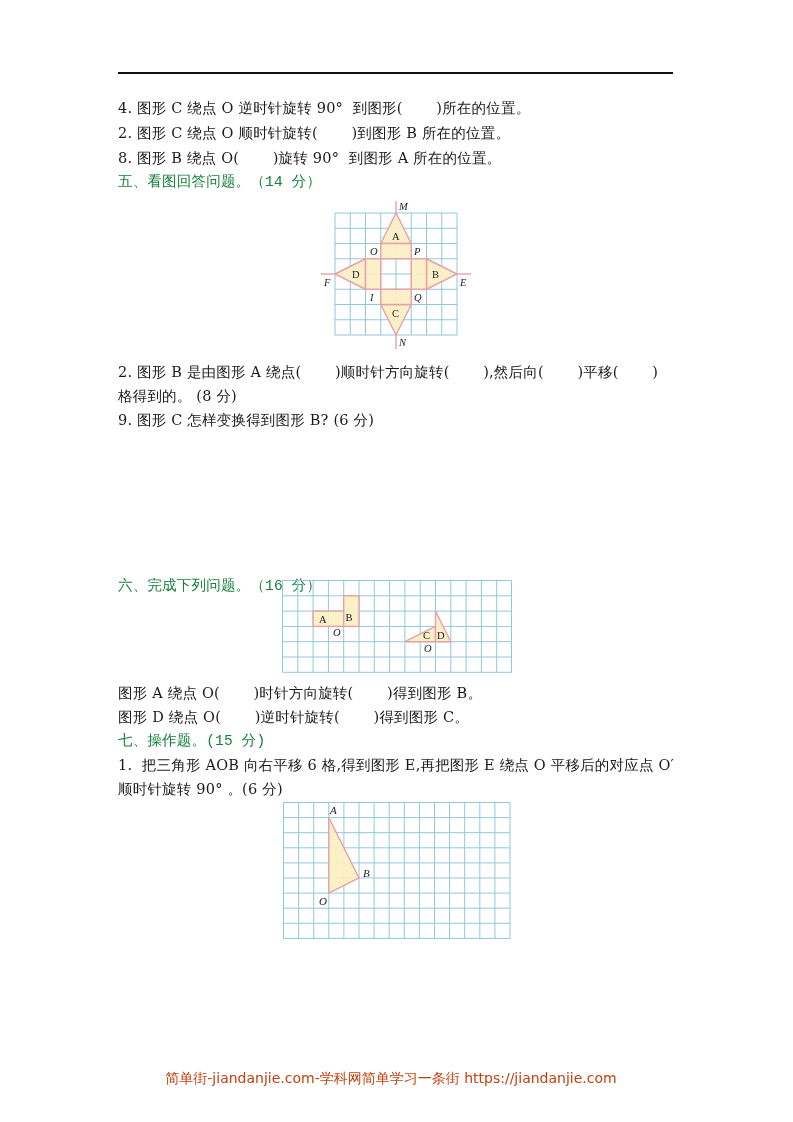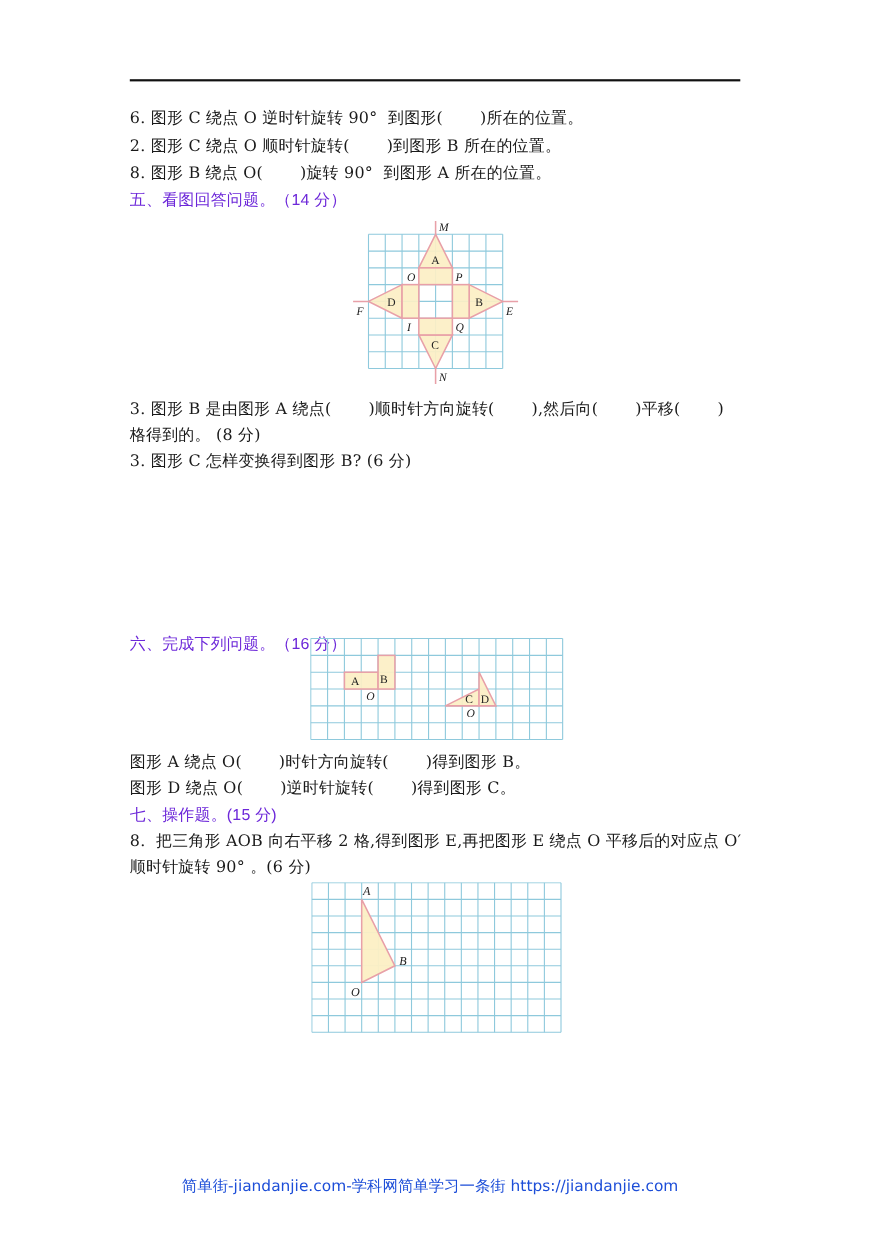--- a/index.html
+++ b/index.html
@@ -1,31 +1,31 @@
 <!DOCTYPE html>
 <html><head>
 <meta charset="utf-8">
 <style>
   html, body { margin: 0; padding: 0; background: #ffffff; }
   body { width: 793px; height: 1122px; position: relative; overflow: hidden;
          font-family: "DejaVu Serif", "Liberation Serif", serif; color: #1a1a1a; }
   .rule { position: absolute; left: 118px; top: 72px; width: 555px; height: 2px; background: #111; }
   .line { position: absolute; left: 118px; font-size: 14.5px; line-height: 20px; white-space: pre; letter-spacing: 0.2px; }
-  .sec { font-family: Liberation Sans, sans-serif; color: #6d28d9; }
+  .sec { font-family: Liberation Mono, monospace; color: #15803d; }
   .fig { position: absolute; }
   .footer { position: absolute; left: 0; width: 782px; top: 1070px; text-align: center;
-            font-family: "DejaVu Sans", "Liberation Sans", sans-serif; font-size: 14px; color: #1d4ed8; }
+            font-family: "DejaVu Sans", "Liberation Sans", sans-serif; font-size: 14px; color: #c2410c; }
   svg text { font-family: "Liberation Serif", "DejaVu Serif", serif; }
 </style>
 </head>
 <body>
 
 <div class="rule"></div>
 
-<div class="line" style="top:98px">6. 图形 C 绕点 O 逆时针旋转 90°  到图形(       )所在的位置。</div>
+<div class="line" style="top:98px">4. 图形 C 绕点 O 逆时针旋转 90°  到图形(       )所在的位置。</div>
 <div class="line" style="top:123px">2. 图形 C 绕点 O 顺时针旋转(       )到图形 B 所在的位置。</div>
 <div class="line" style="top:148px">8. 图形 B 绕点 O(       )旋转 90°  到图形 A 所在的位置。</div>
 <div class="line sec" style="top:172px">五、看图回答问题。（14 分）</div>
 
 <svg class="fig" style="left:315px; top:198px" width="170" height="152">
   <g transform="translate(20,15)">
     <g stroke="#8ec9dc" stroke-width="1">
       <line x1="0" y1="0" x2="122" y2="0"></line>
         <line x1="0" y1="15.25" x2="122" y2="15.25"></line>
       <line x1="0" y1="30.5" x2="122" y2="30.5"></line>
@@ -75,23 +75,23 @@
       <text x="35" y="88" font-style="italic">I</text>
       <text x="79" y="88" font-style="italic">Q</text>
       <text x="57" y="27">A</text>
       <text x="97" y="65">B</text>
       <text x="57" y="104">C</text>
       <text x="17" y="65">D</text>
     </g>
   </g>
 </svg>
 
-<div class="line" style="top:362px">3. 图形 B 是由图形 A 绕点(       )顺时针方向旋转(       ),然后向(       )平移(       )</div>
+<div class="line" style="top:362px">2. 图形 B 是由图形 A 绕点(       )顺时针方向旋转(       ),然后向(       )平移(       )</div>
 <div class="line" style="top:386px">格得到的。 (8 分)</div>
-<div class="line" style="top:410px">3. 图形 C 怎样变换得到图形 B? (6 分)</div>
+<div class="line" style="top:410px">9. 图形 C 怎样变换得到图形 B? (6 分)</div>
 
 <div class="line sec" style="top:576px">六、完成下列问题。（16 分）</div>
 
 <svg class="fig" style="left:282px; top:580px" width="232" height="95">
   <g stroke="#8ec9dc" stroke-width="1">
     <line x1="0.5" y1="0.5" x2="229.5" y2="0.5"></line>
       <line x1="0.5" y1="15.8" x2="229.5" y2="15.8"></line>
     <line x1="0.5" y1="31.1" x2="229.5" y2="31.1"></line>
       <line x1="0.5" y1="46.4" x2="229.5" y2="46.4"></line>
     <line x1="0.5" y1="61.7" x2="229.5" y2="61.7"></line>
@@ -126,21 +126,21 @@
     <text x="51" y="56" font-style="italic">O</text>
     <text x="141" y="59">C</text>
     <text x="155" y="59">D</text>
     <text x="142" y="72" font-style="italic">O</text>
   </g>
 </svg>
 
 <div class="line" style="top:683px">图形 A 绕点 O(       )时针方向旋转(       )得到图形 B。</div>
 <div class="line" style="top:707px">图形 D 绕点 O(       )逆时针旋转(       )得到图形 C。</div>
 <div class="line sec" style="top:731px">七、操作题。(15 分)</div>
-<div class="line" style="top:755px">8.  把三角形 AOB 向右平移 2 格,得到图形 E,再把图形 E 绕点 O 平移后的对应点 O′</div>
+<div class="line" style="top:755px">1.  把三角形 AOB 向右平移 6 格,得到图形 E,再把图形 E 绕点 O 平移后的对应点 O′</div>
 <div class="line" style="top:779px">顺时针旋转 90° 。(6 分)</div>
 
 <svg class="fig" style="left:283px; top:802px" width="232" height="140">
   <g stroke="#8ec9dc" stroke-width="1">
     <line x1="0.5" y1="0.5" x2="227" y2="0.5"></line>
       <line x1="0.5" y1="15.6" x2="227" y2="15.6"></line>
     <line x1="0.5" y1="30.7" x2="227" y2="30.7"></line>
       <line x1="0.5" y1="45.8" x2="227" y2="45.8"></line>
     <line x1="0.5" y1="60.9" x2="227" y2="60.9"></line>
       <line x1="0.5" y1="76" x2="227" y2="76"></line>

